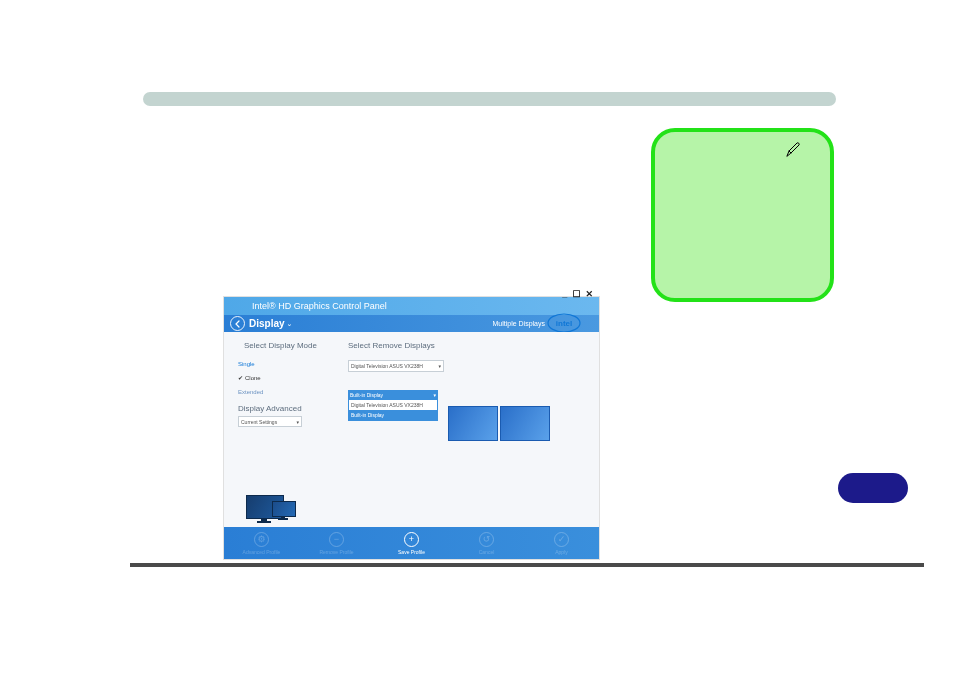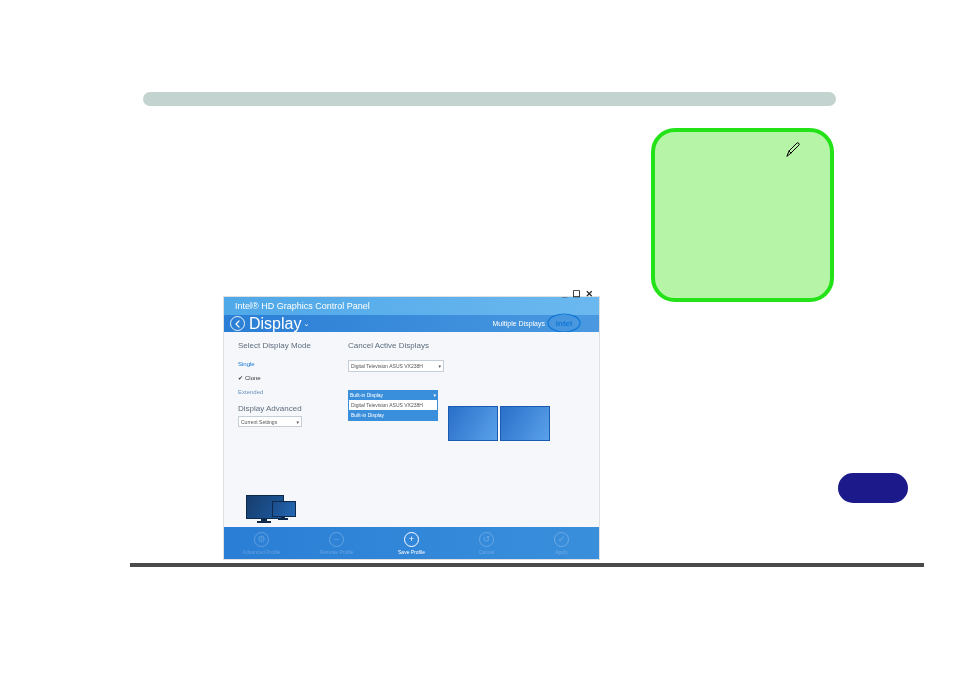--- a/index.html
+++ b/index.html
@@ -2,31 +2,31 @@
 <html><head>
 <meta charset="utf-8">
 <style>
 html,body{margin:0;padding:0;width:954px;height:673px;background:#fff;font-family:"Segoe UI",Arial,sans-serif;overflow:hidden}
 .page{position:relative;width:954px;height:673px}
 .grey-bar{position:absolute;left:143px;top:92px;width:693px;height:14px;background:#c3d4d0;border-radius:10px}
 .note-box{position:absolute;left:651px;top:128px;width:175px;height:166px;background:#b6f4a8;border:4px solid #23e218;border-radius:24px}
 .pen-icon{position:absolute;left:130px;top:10px}
 .panel{position:absolute;left:223px;top:296px;width:375px;height:262px;background:#f5f7fa;border:1px solid #e0e0e0}
 .titlebar{position:relative;height:18px;background:linear-gradient(to right,#4fa8e8,#6bb8ef);display:flex;align-items:center}
-.titlebar-text{color:#fff;font-size:9px;padding-left:11px;font-weight:300}
+.titlebar-text{color:#fff;font-size:9px;padding-left:28px;font-weight:300}
 .win-icons{position:absolute;right:6px;top:-8px;display:flex;gap:5px;font-size:9px;color:#222;font-weight:bold}
 .subbar{position:relative;height:17px;background:linear-gradient(to right,#2a7ed5,#4a99e0);display:flex;align-items:center}
 .back-arrow{width:13px;height:13px;border:1px solid rgba(255,255,255,.9);border-radius:50%;margin-left:6px;display:flex;align-items:center;justify-content:center}
 .back-arrow svg{display:block}
-.subbar-text{color:#fff;font-size:16px;padding-left:4px;font-weight:400}
+.subbar-text{color:#fff;font-size:10px;padding-left:4px;font-weight:700}
 .chev{color:#fff;font-size:7px;padding-left:2px}
 .multi{position:absolute;right:54px;color:#fff;font-size:7px}
 .intel-badge{position:absolute;right:18px;top:-3px;width:34px;height:22px}
 .content{position:relative;height:195px;background:#f5f7fa}
-.label-sdm{position:absolute;left:14px;top:9px;font-size:8px;color:#5d6d7e}
+.label-sdm{position:absolute;left:20px;top:9px;font-size:8px;color:#5d6d7e}
 .label-sad{position:absolute;left:124px;top:9px;font-size:8px;color:#5d6d7e}
 .modes{position:absolute;left:14px;top:26px;font-size:6px;line-height:12px}
 .mode-single{color:#1077d6}
 .mode-clone{color:#333;margin-top:2px}
 .mode-clone::before{content:"✔";font-size:6px;margin-right:2px}
 .mode-extended{color:#6d94c2;margin-top:2px}
 .label-dp{position:absolute;left:14px;top:72px;font-size:8px;color:#5d6d7e}
 .dp-select{position:absolute;left:14px;top:84px;width:58px;height:9px;border:1px solid #c7cfd6;background:#fff;font-size:5px;color:#555;display:flex;align-items:center;padding:0 2px;justify-content:space-between}
 .sad-select1{position:absolute;left:124px;top:28px;width:90px;height:10px;border:1px solid #c7cfd6;background:#fff;font-size:5px;color:#555;display:flex;align-items:center;padding:0 2px;justify-content:space-between}
 .dropdown-open{position:absolute;left:124px;top:58px;width:90px}
@@ -86,21 +86,21 @@
     <span class="multi">Multiple Displays</span>
     <span class="intel-badge">
       <svg width="34" height="22" viewBox="0 0 34 22">
             <ellipse cx="17" cy="11" rx="16" ry="9" fill="none" stroke="#1077d6" stroke-width="1.2"></ellipse>
             <text x="17" y="14" text-anchor="middle" font-size="8" fill="#1077d6" font-family="Arial" font-weight="bold">intel</text>
           </svg>
     </span>
   </div>
   <div class="content">
     <div class="label-sdm">Select Display Mode</div>
-    <div class="label-sad">Cancel Active Displays</div>
+    <div class="label-sad">Select Remove Displays</div>
     <div class="modes">
       <div class="mode-single">Single</div>
       <div class="mode-clone">Clone</div>
       <div class="mode-extended">Extended</div>
     </div>
     <div class="label-dp">Display Advanced</div>
     <div class="dp-select">
       <span>Current Settings</span>
       <span class="caret-down">▾</span>
     </div>

